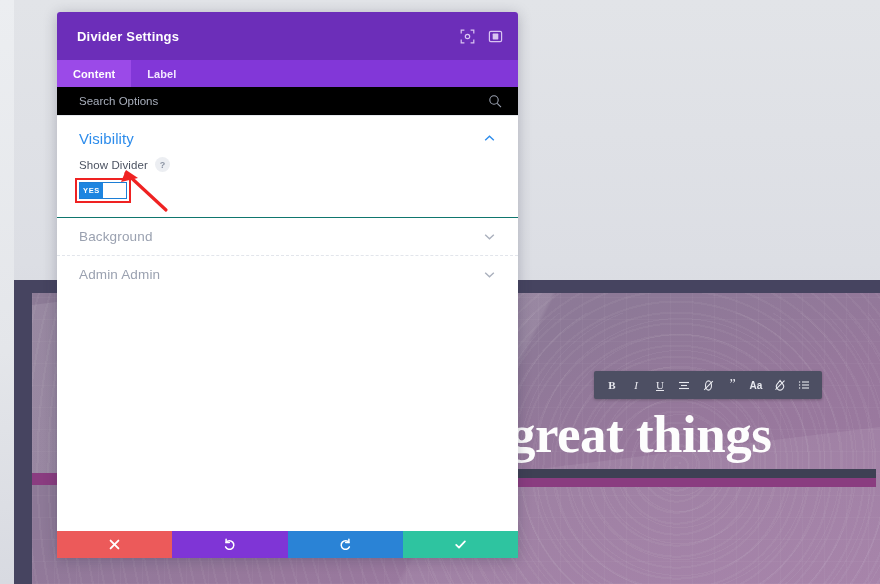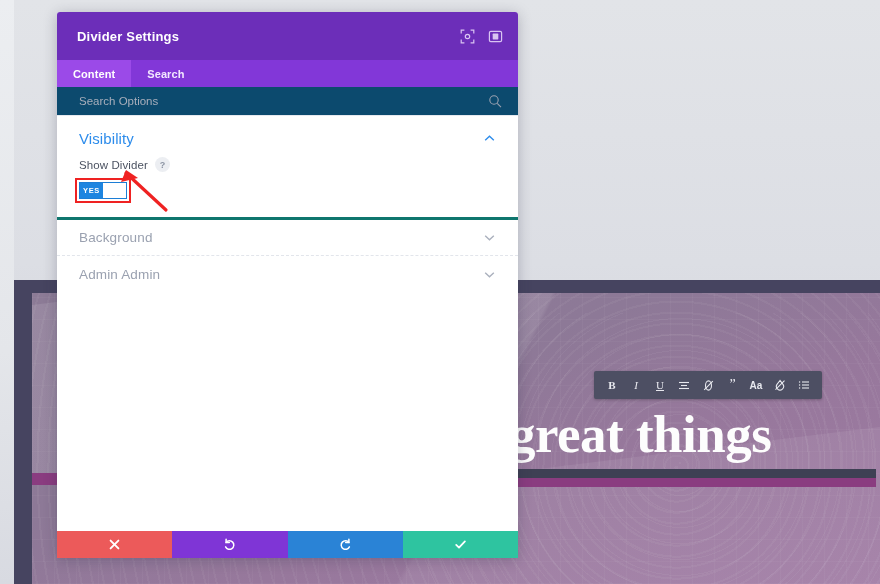--- a/index.html
+++ b/index.html
@@ -145,21 +145,21 @@
     font-size: 11px;
     font-weight: bold;
     color: #f2e7ff;
     cursor: pointer;
     letter-spacing: .1px;
   }
   .tab.active { background: #9b4ae8; color: #ffffff; }
 
   .search-row {
     height: 29px;
-    background: #0c4a6e;
+    background: #000000;
     border-bottom: 1px solid #e6e9ef;
     display: flex; align-items: center;
     padding: 0 16px 0 22px;
     flex: 0 0 auto;
   }
   .search-input {
     flex: 1 1 auto;
     border: 0; outline: 0; background: transparent;
     font-family: "Liberation Sans", sans-serif;
     font-size: 11.5px;
@@ -231,21 +231,21 @@
     position: absolute; left: 108px; top: 166px;
     width: 70px; height: 50px;
     pointer-events: none;
   }
 
   
   .row-collapsed {
     height: 38px;
     display: flex; align-items: center; justify-content: space-between;
     padding: 0 22px;
-    border-top: 3px solid #0f766e;
+    border-top: 1px solid #0f766e;
     cursor: pointer;
   }
   .row-collapsed.dashed { border-top: 1px dashed #e2e5eb; }
   .row-collapsed-title {
     font-size: 13.5px; color: #9aa1b0; letter-spacing: .15px;
   }
 
   
   .modal-footer {
     height: 27px;
@@ -334,21 +334,21 @@
           <svg width="15" height="15" viewBox="0 0 15 15" fill="none" stroke="currentColor" stroke-width="1.2">
             <rect x="1.4" y="2.4" width="12.2" height="10.2" rx="1.4"></rect>
             <rect x="4.7" y="4.6" width="5.6" height="5.8" rx=".6" fill="currentColor" stroke="none"></rect>
           </svg>
         </div>
       </div>
     </div>
 
     <div class="modal-tabs">
       <div class="tab active">Content</div>
-      <div class="tab">Search</div>
+      <div class="tab">Label</div>
     </div>
 
     <div class="search-row">
       <input class="search-input" type="text" placeholder="Search Options" style="">
       <svg class="search-ico" viewBox="0 0 14 14" fill="none" stroke="currentColor" stroke-width="1.1">
         <circle cx="6" cy="6" r="4.2"></circle>
           <line x1="9.2" y1="9.4" x2="13" y2="13.2"></line>
       </svg>
     </div>
 

